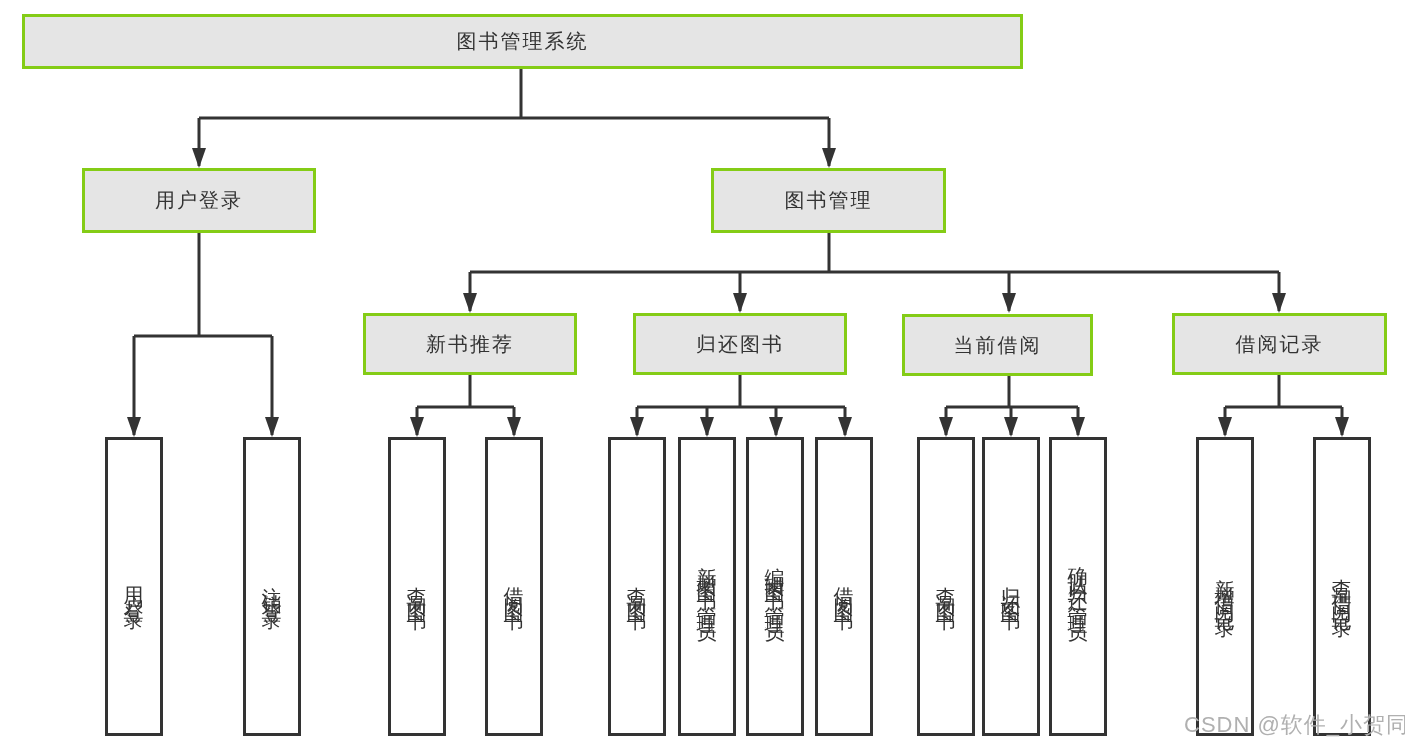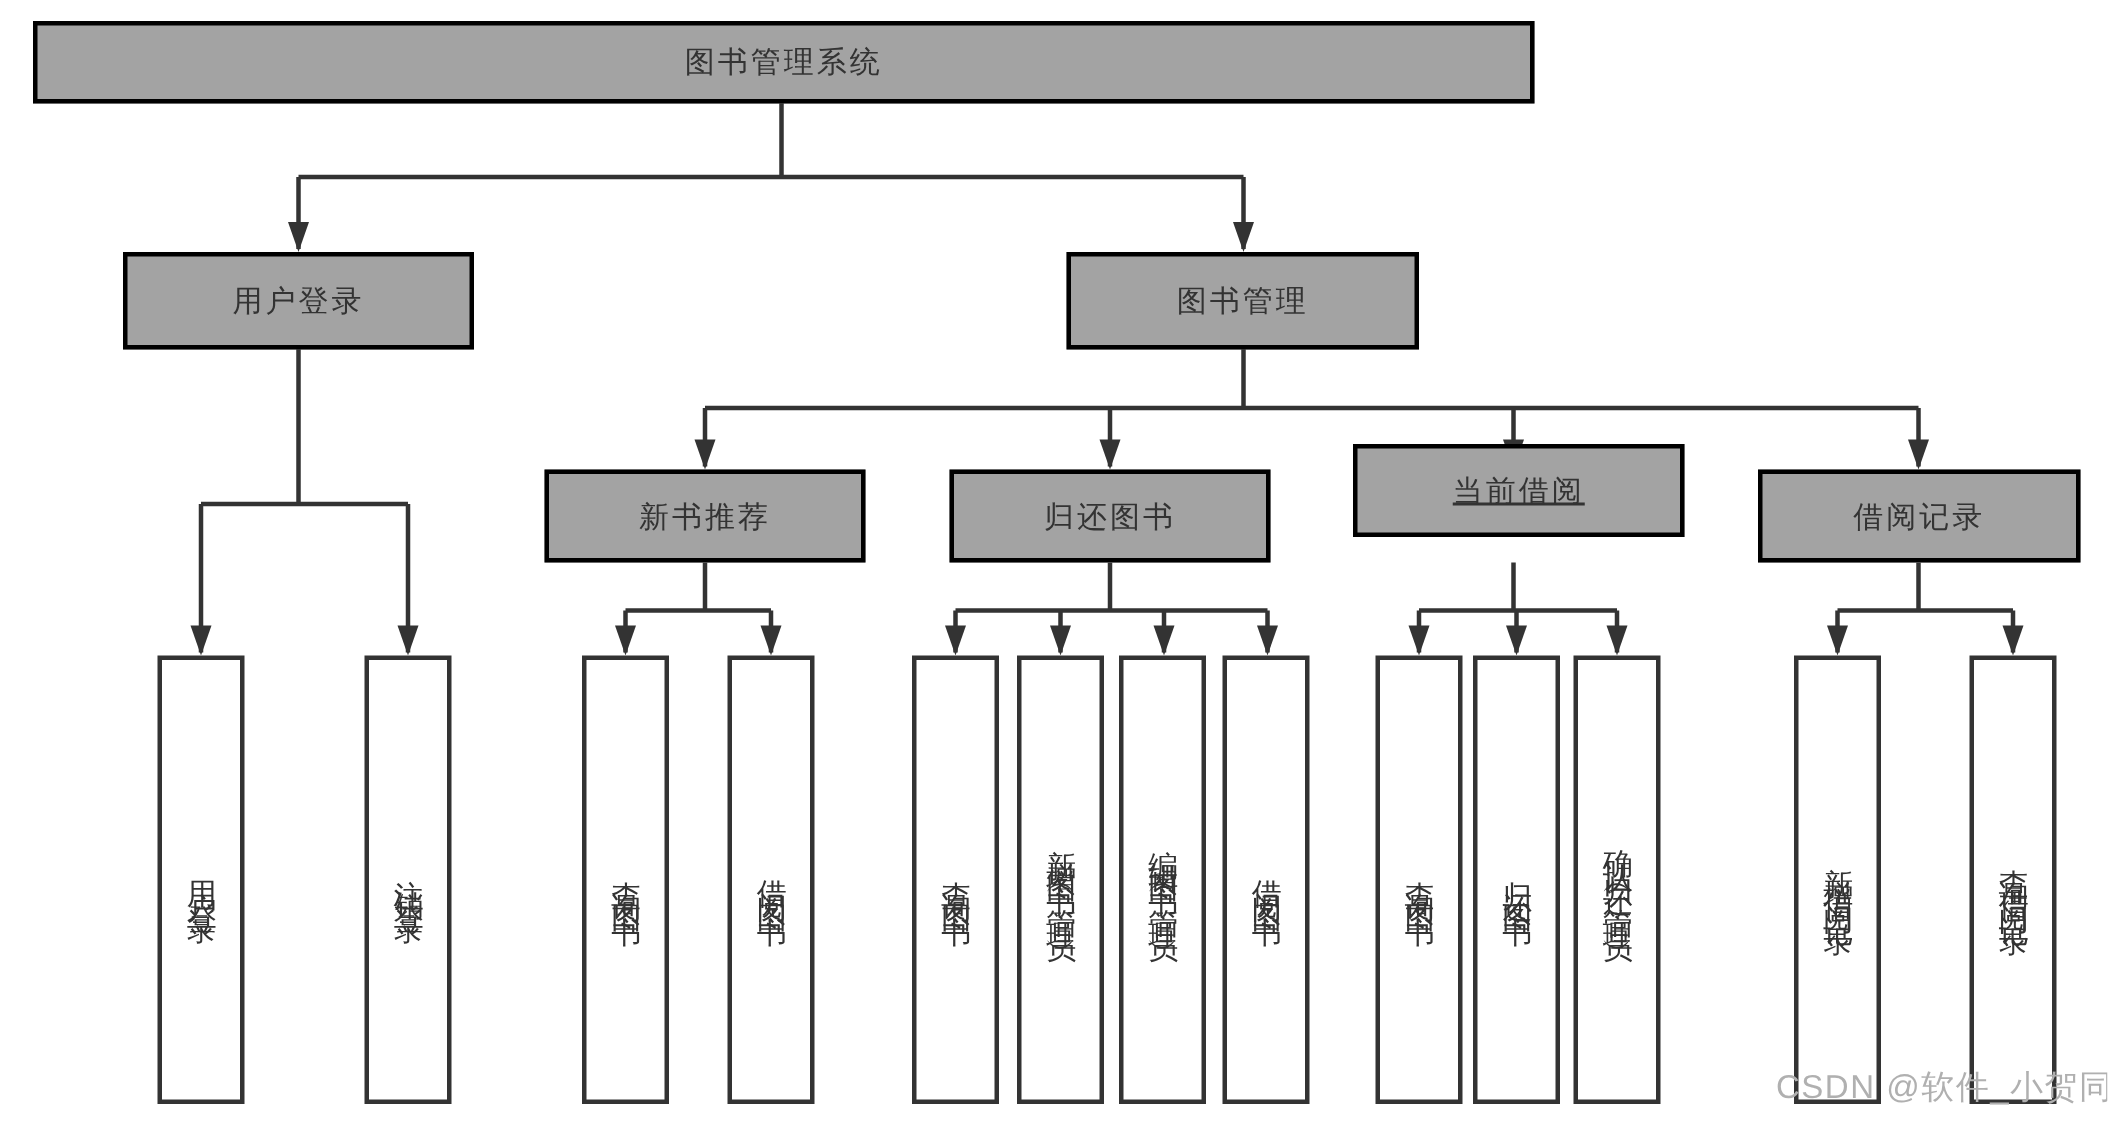--- a/index.html
+++ b/index.html
@@ -17,22 +17,22 @@
   }
   #connectors {
     position: absolute;
     left: 0;
     top: 0;
     pointer-events: none;
   }
   .node {
     position: absolute;
     box-sizing: border-box;
-    border: 3px solid #000000;
-    background: #a3a3a3;
+    border: 3px solid #84cc16;
+    background: #e5e5e5;
     color: #333333;
     display: flex;
     align-items: center;
     justify-content: center;
     font-size: 20px;
     letter-spacing: 2px;
     white-space: nowrap;
   }
   .vnode {
     position: absolute;
@@ -96,21 +96,21 @@
     </g>
   </svg>
 
   <div class="node" style="left:22px; top:14px; width:1001px; height:55px;">图书管理系统</div>
 
   <div class="node" style="left:82px; top:168px; width:234px; height:65px;">用户登录</div>
   <div class="node" style="left:711px; top:168px; width:235px; height:65px;">图书管理</div>
 
   <div class="node" style="left:363px; top:313px; width:214px; height:62px;">新书推荐</div>
   <div class="node" style="left:633px; top:313px; width:214px; height:62px;">归还图书</div>
-  <div class="node" style="left:902px; top:296px; width:221px; height:62px;text-decoration:underline;">当前借阅</div>
+  <div class="node" style="left:902px; top:314px; width:191px; height:62px;">当前借阅</div>
   <div class="node" style="left:1172px; top:313px; width:215px; height:62px;">借阅记录</div>
 
   <div class="vnode" style="left:105px; top:437px; width:58px; height:299px;">用户登录</div>
   <div class="vnode" style="left:243px; top:437px; width:58px; height:299px;">注销登录</div>
 
   <div class="vnode" style="left:388px; top:437px; width:58px; height:299px;">查询图书</div>
   <div class="vnode" style="left:485px; top:437px; width:58px; height:299px;">借阅图书</div>
 
   <div class="vnode" style="left:608px; top:437px; width:58px; height:299px;">查询图书</div>
   <div class="vnode" style="left:678px; top:437px; width:58px; height:299px;">新增图书（管理员）</div>

